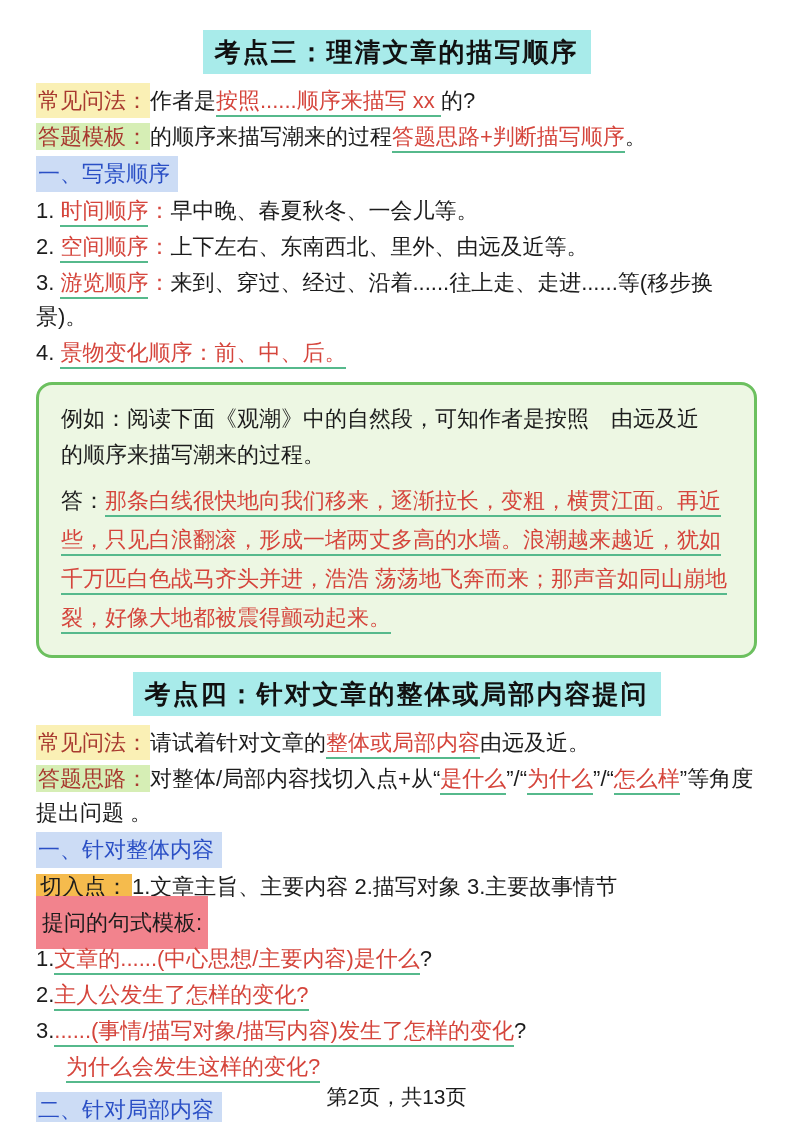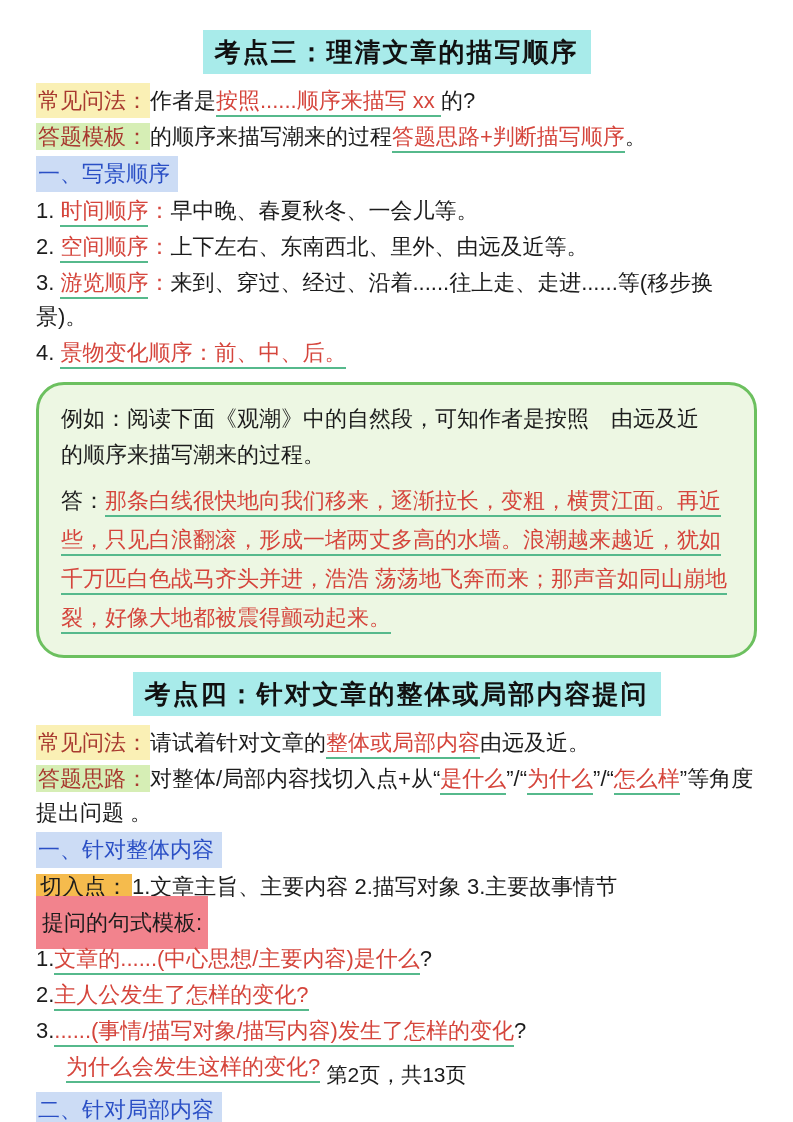--- a/index.html
+++ b/index.html
@@ -40,32 +40,32 @@
   .heading-blue{
     display:inline-block;
     background:#ccdcf5;
     color:#2a4fc5;
     padding:1px 8px 1px 2px;
   }
   .example-box{
     box-sizing:border-box;
     border:3px solid #6cc05f;
     background:#edf7e3;
-    border-radius:28px;
+    border-radius:16px;
     padding:16px 22px 18px 22px;
     margin:12px 0 14px 0;
   }
   .example-box .intro{line-height:36px;margin-bottom:8px;}
   .example-box .answer{line-height:39px;}
   .indent1{padding-left:30px;}
   .spacer-sm{height:6px;}
   .footer{
     position:absolute;
     left:0;right:0;
-    bottom:30px;
+    bottom:8px;
     text-align:center;
     font-size:21px;
     color:#1c1c1c;
   }
 </style>
 </head>
 <body>
 
 <div class="page">
 

